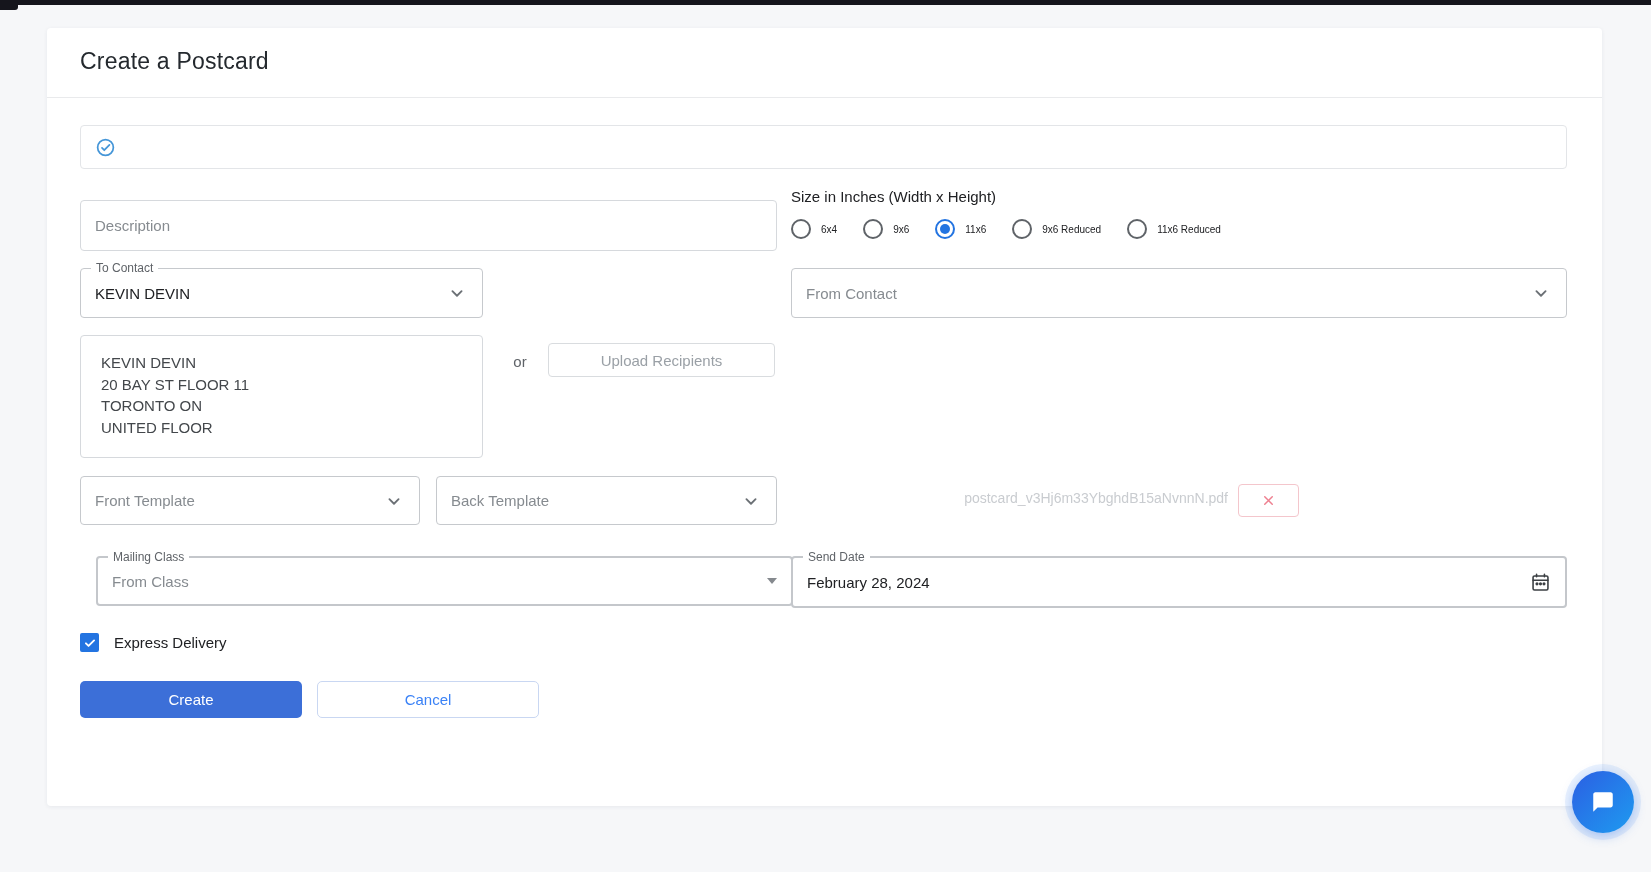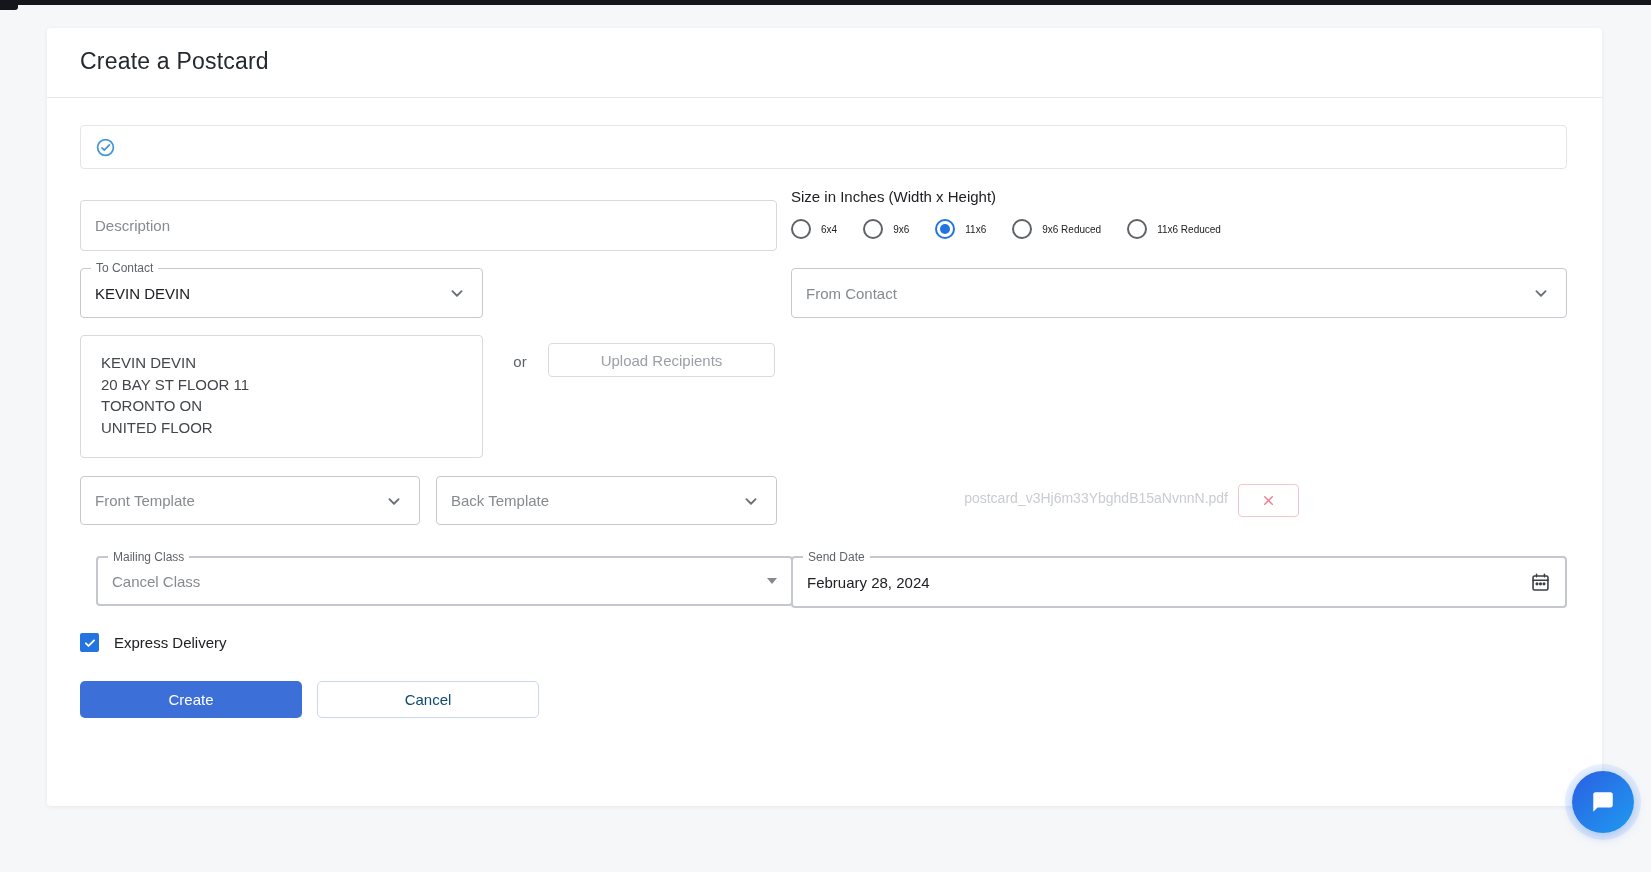--- a/index.html
+++ b/index.html
@@ -113,21 +113,21 @@
   .cb.checked svg { display:block; }
   .express-label { font-size:15px; color:#202124; }
 
   .create-btn {
     left:33px; top:653px; width:222px; height:37px;
     background:#3c6fd8; color:#fff; border:none; border-radius:5px;
     font-size:15px; font-family:inherit; cursor:pointer;
   }
   .cancel-btn {
     left:270px; top:653px; width:222px; height:37px;
-    background:#fff; color:#0c4a6e; border:1px solid #c9d7f2; border-radius:5px;
+    background:#fff; color:#3b82f6; border:1px solid #c9d7f2; border-radius:5px;
     font-size:15px; font-family:inherit; cursor:pointer;
   }
 
   .chat-fab {
     position:absolute; left:1572px; top:771px; width:62px; height:62px; border-radius:50%;
     background:linear-gradient(135deg,#2b5fe3 0%,#1e9bf0 100%);
     display:flex; align-items:center; justify-content:center; cursor:pointer;
     box-shadow:0 0 0 7px rgba(80,150,245,.12), 0 3px 12px rgba(40,110,230,.35);
   }
 </style>
@@ -235,21 +235,21 @@
   <button class="file-remove-btn">
     <span style="display:flex">
       <svg width="15" height="15" viewBox="0 0 24 24" fill="none" stroke="#ee8090" stroke-width="2.4" stroke-linecap="round">
           <path d="M6 6l12 12M18 6L6 18"></path>
         </svg>
     </span>
   </button>
 
   <div class="select-field strong-outline mailing-class">
     <span class="float-label">Mailing Class</span>
-    <span class="value placeholder">Cancel Class</span>
+    <span class="value placeholder">From Class</span>
     <span class="caret-down"></span>
   </div>
 
   <div class="select-field strong-outline send-date">
     <span class="float-label">Send Date</span>
     <span class="value filled">February 28, 2024</span>
     <span class="cal-icon">
       <svg width="21" height="21" viewBox="0 0 24 24" fill="none" stroke="#3b3f43" stroke-width="1.8" stroke-linecap="round">
         <path d="M7.5 2.5v3M16.5 2.5v3"></path>
         <rect x="3.5" y="4.5" width="17" height="16" rx="1.6"></rect>

